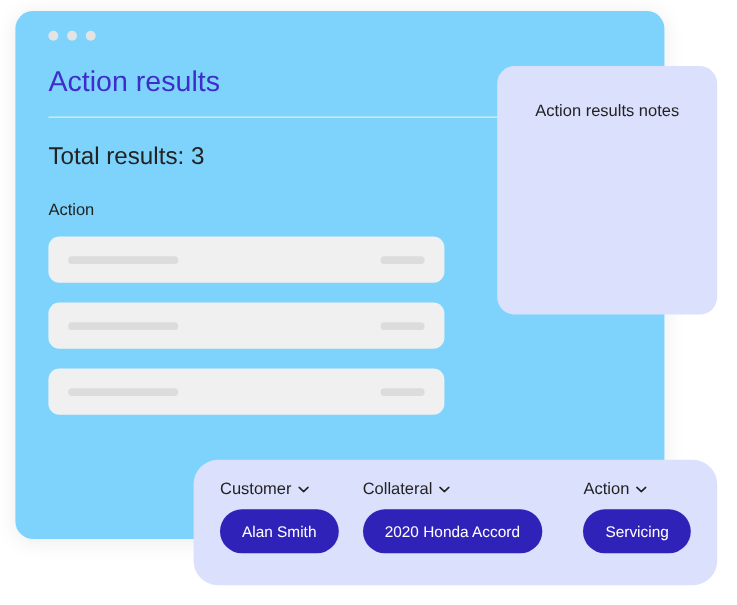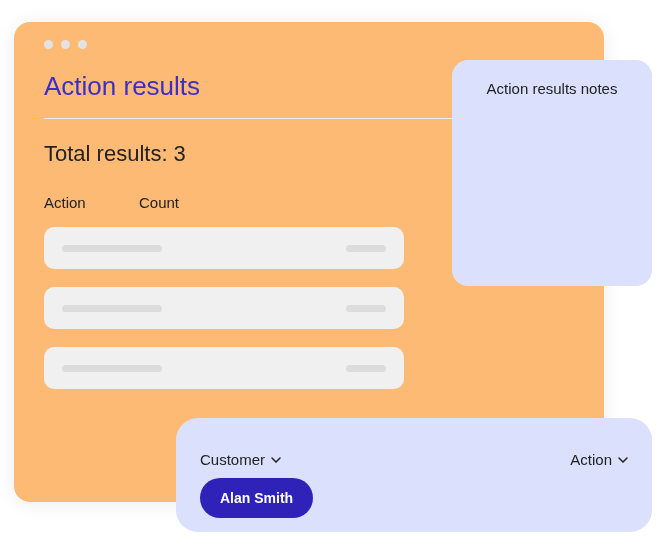--- a/index.html
+++ b/index.html
@@ -6,24 +6,24 @@
 body {
   font-family: -apple-system, BlinkMacSystemFont, "Segoe UI", Arial, sans-serif;
   background: #fff;
   width: 670px;
   height: 550px;
   position: relative;
 }
 .window-card {
   position: absolute;
   left: 14px;
-  top: 22px;
+  top: 10px;
   width: 590px;
   height: 480px;
-  background: #fdba74;
+  background: #7dd3fc;
   border-radius: 16px;
   box-shadow: 0 2px 20px rgba(0,0,0,0.08);
   padding: 18px 30px 30px 30px;
 }
 .traffic-dots {
   display: flex;
   gap: 8px;
   margin-bottom: 22px;
 }
 .traffic-dot {
@@ -82,21 +82,21 @@
   border-radius: 4px;
 }
 .notes-card {
   position: absolute;
   right: 18px;
   top: 60px;
   width: 200px;
   height: 226px;
   background: #dbe1fd;
   border-radius: 16px;
-  padding: 20px;
+  padding: 32px;
   text-align: center;
 }
 .notes-title {
   font-size: 15px;
   color: #222;
   margin-bottom: 12px;
 }
 .donut-wrap {
   position: relative;
   width: 140px;
@@ -113,21 +113,21 @@
   color: #222;
 }
 .filter-bar {
   position: absolute;
   left: 176px;
   bottom: 18px;
   width: 476px;
   height: 114px;
   background: #dbe1fd;
   border-radius: 22px;
-  padding: 33px 24px;
+  padding: 18px 24px;
   display: flex;
   gap: 22px;
   align-items: flex-start;
 }
 .filter-group {
   display: flex;
   flex-direction: column;
   gap: 10px;
 }
 .filter-group.last { margin-left: auto; }
@@ -144,38 +144,36 @@
 .chevron svg { display: block; }
 .pill {
   background: #2f22b8;
   color: #fff;
   border: none;
   border-radius: 999px;
   padding: 12px 20px;
   font-size: 14px;
   cursor: pointer;
   white-space: nowrap;
-  font-weight: bold;
 }
 </style>
 </head>
 <body>
 
 <div class="window-card">
   <div class="traffic-dots">
     <span class="traffic-dot"></span>
     <span class="traffic-dot"></span>
     <span class="traffic-dot"></span>
   </div>
   <div class="page-title">Action results</div>
   <hr class="divider">
   <div class="total-results">Total results: 3</div>
   <div class="col-headers">
     <div class="col-action">Action</div>
-    <div class="col-count">Count</div>
   </div>
   <div class="skeleton-row">
     <span class="sk-bar-long"></span>
     <span class="sk-bar-short"></span>
   </div>
   <div class="skeleton-row">
     <span class="sk-bar-long"></span>
     <span class="sk-bar-short"></span>
   </div>
   <div class="skeleton-row">
@@ -193,23 +191,35 @@
     <div class="filter-label">
       <span>Customer</span>
       <span class="chevron">
         <svg width="10" height="6" viewBox="0 0 10 6">
             <path d="M1 1l4 4 4-4" fill="none" stroke="#222" stroke-width="1.5" stroke-linecap="round"></path>
           </svg>
       </span>
     </div>
     <button class="pill">Alan Smith</button>
   </div>
+  <div class="filter-group">
+    <div class="filter-label">
+      <span>Collateral</span>
+      <span class="chevron">
+        <svg width="10" height="6" viewBox="0 0 10 6">
+            <path d="M1 1l4 4 4-4" fill="none" stroke="#222" stroke-width="1.5" stroke-linecap="round"></path>
+          </svg>
+      </span>
+    </div>
+    <button class="pill">2020 Honda Accord</button>
+  </div>
   <div class="filter-group last">
     <div class="filter-label">
       <span>Action</span>
       <span class="chevron">
         <svg width="10" height="6" viewBox="0 0 10 6">
             <path d="M1 1l4 4 4-4" fill="none" stroke="#222" stroke-width="1.5" stroke-linecap="round"></path>
           </svg>
       </span>
     </div>
+    <button class="pill">Servicing</button>
   </div>
 </div>
 
 </body></html>

